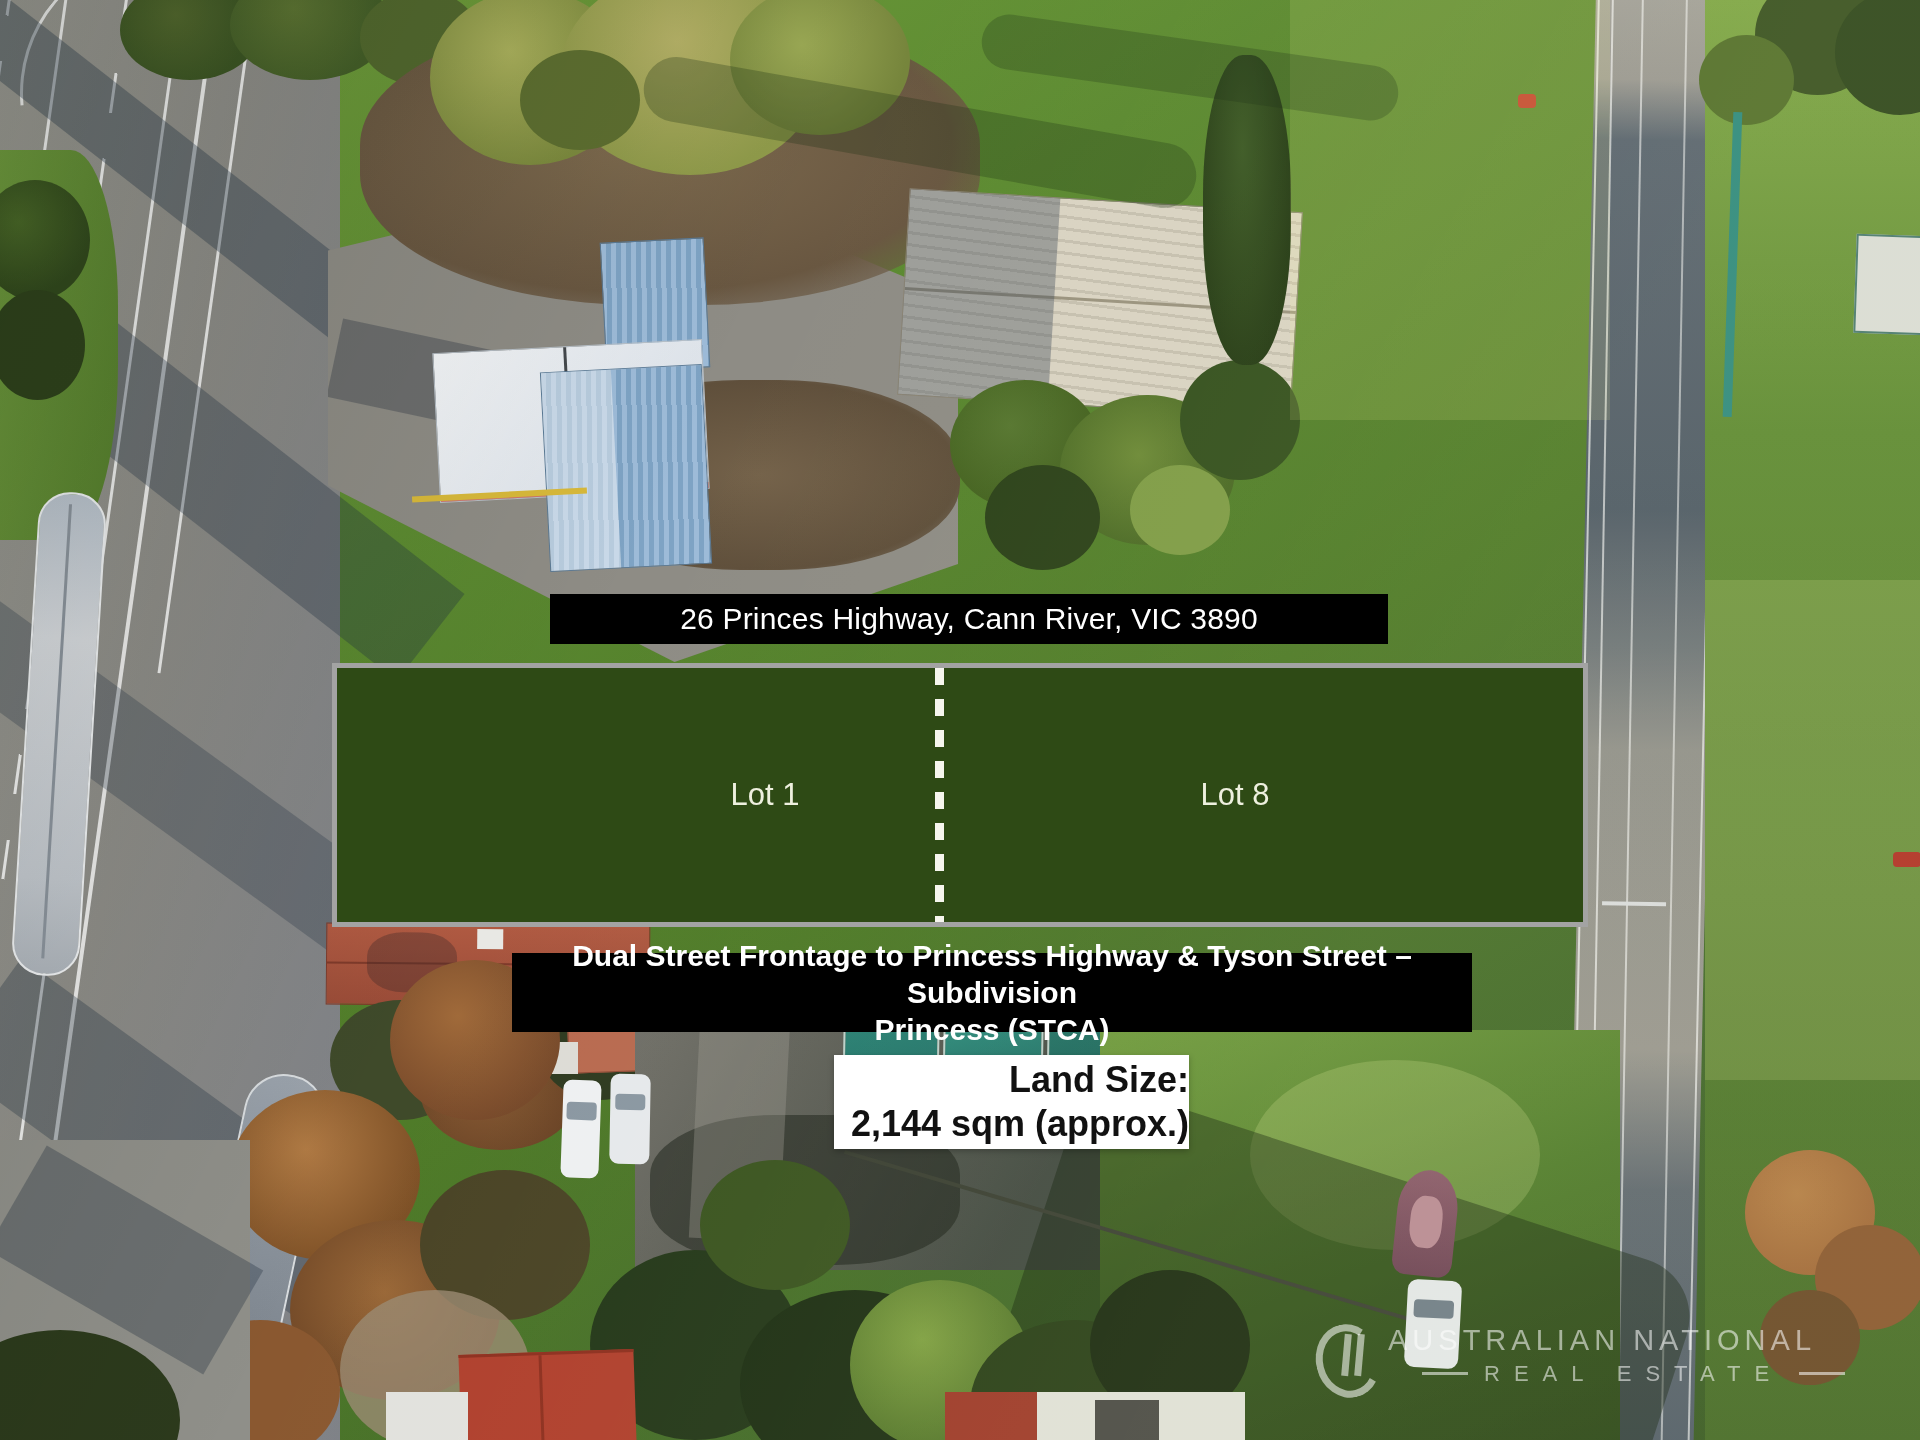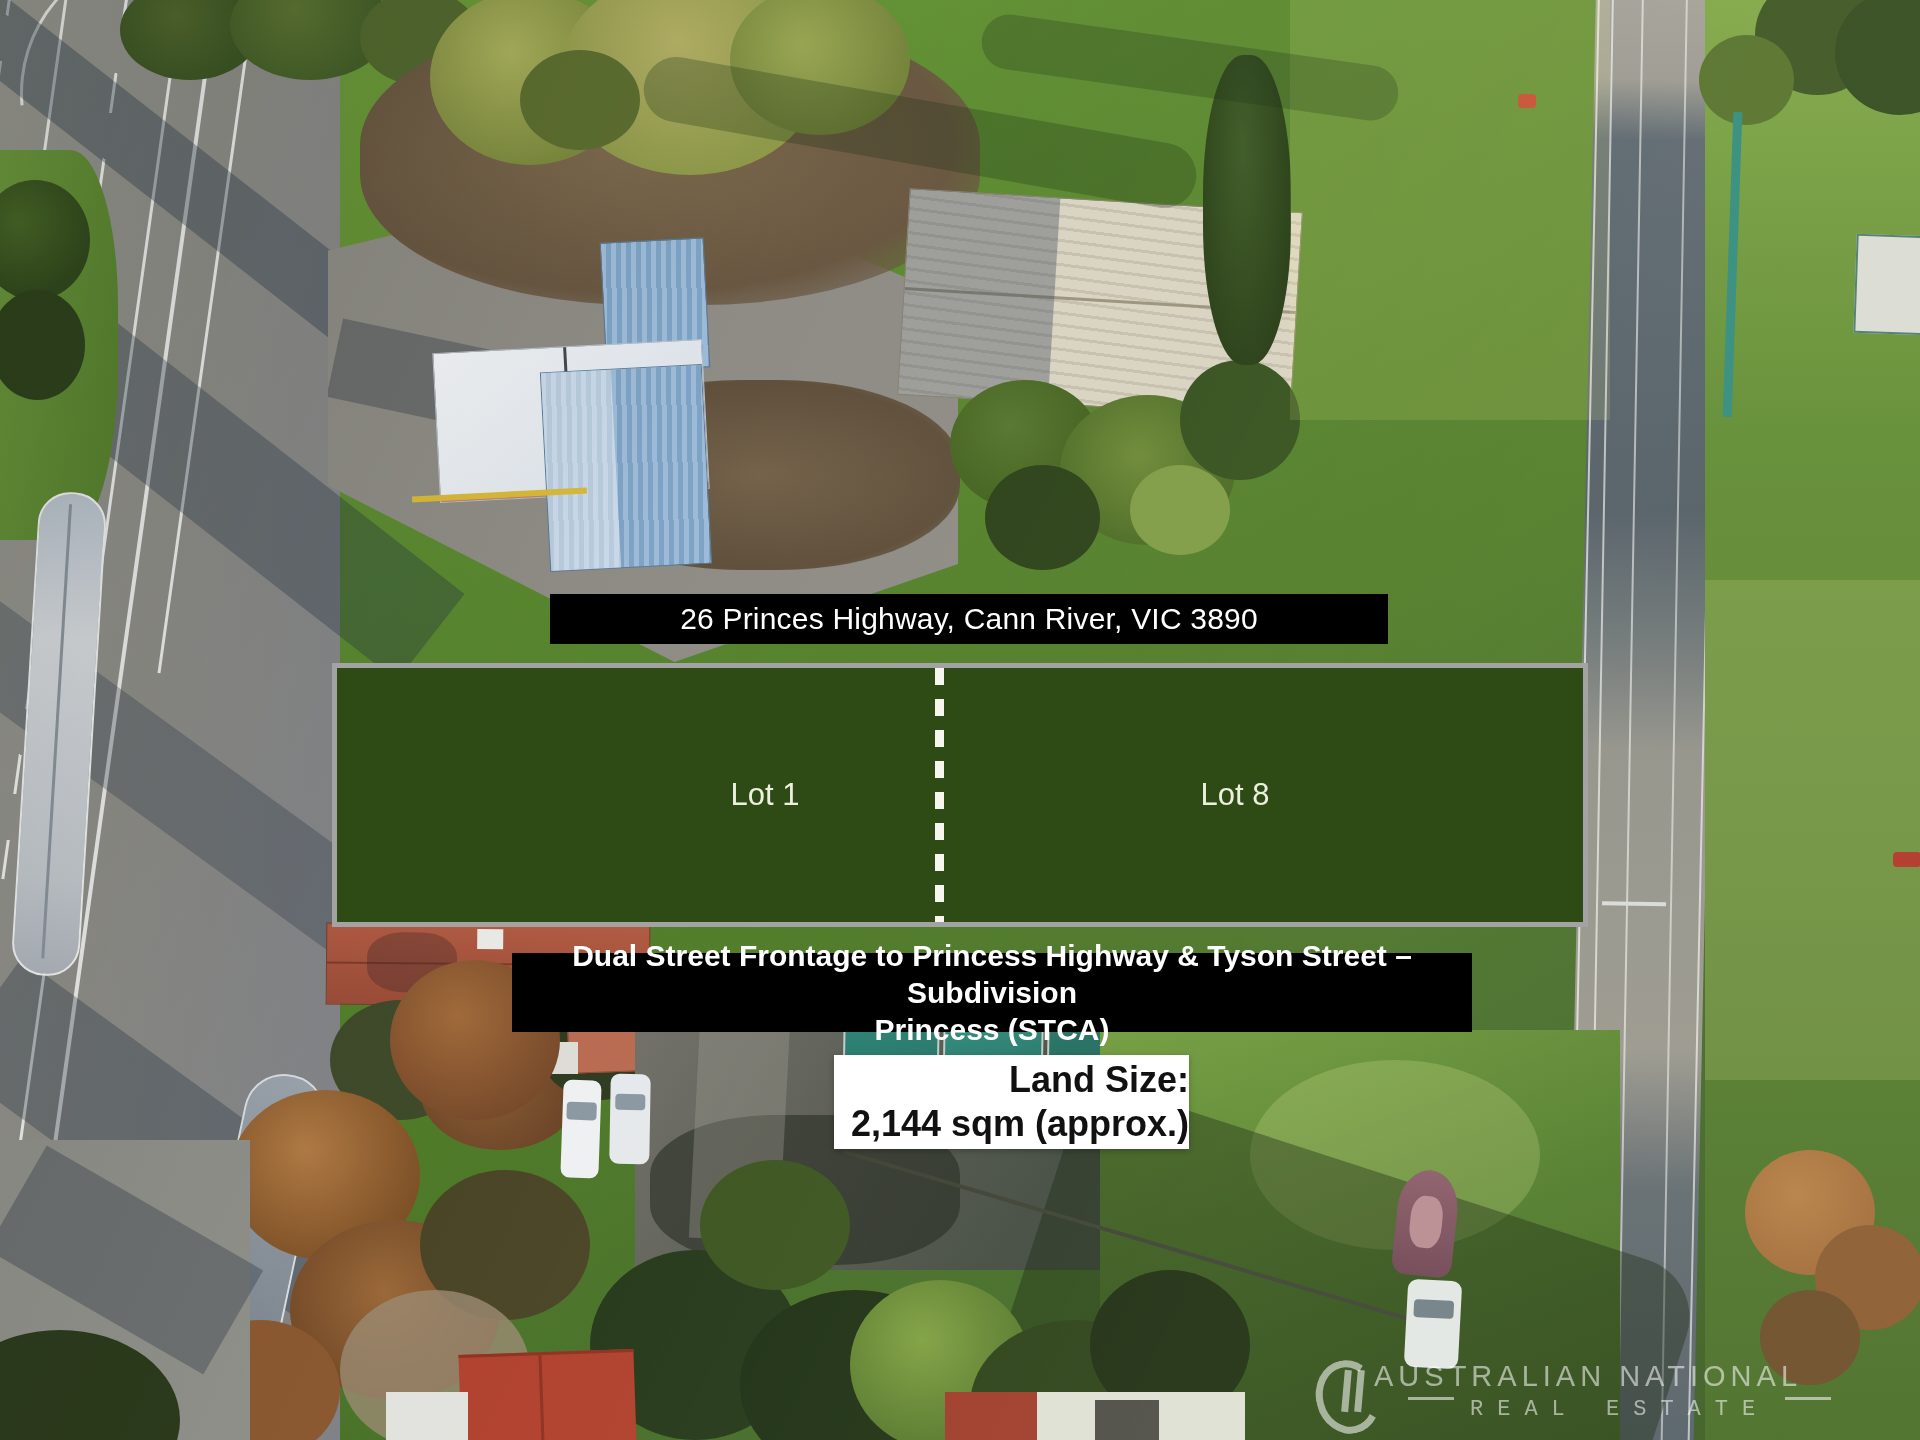--- a/index.html
+++ b/index.html
@@ -17,30 +17,30 @@
   #frontageBanner{left:512px;top:953px;width:960px;height:79px;font-weight:700;font-size:30px;line-height:37px;flex-direction:column;z-index:11;}
   #lotBox{position:absolute;left:332px;top:663px;width:1256px;height:264px;z-index:10;
     background:var(--lot_overlay_green,#2e4a15);border:5px solid #a3a3a3;box-sizing:border-box;}
   #lotDivider{position:absolute;left:598px;top:0;width:9px;height:254px;
     background:repeating-linear-gradient(to bottom,#f6f6ee 0 17px,transparent 17px 31px);}
   .lotLabel{position:absolute;top:50%;transform:translate(-50%,-50%);color:#eef0df;font-size:31px;}
   #lot1{left:428px;} #lot2{left:898px;}
   #landSize{position:absolute;left:834px;top:1055px;width:355px;height:94px;z-index:12;
     background:var(--land_size_bg,#fff);color:var(--land_size_text,#111);font-weight:700;font-size:36px;line-height:44px;
     display:flex;flex-direction:column;align-items:flex-end;justify-content:center;text-align:center;box-shadow:0 2px 6px rgba(0,0,0,.25);}
-  #watermark{position:absolute;left:1316px;top:1348px;width:560px;height:86px;z-index:13;
-    color:var(--watermark_white,rgba(255,255,255,.55));display:flex;align-items:center;}
+  #watermark{position:absolute;left:1316px;top:1312px;width:560px;height:86px;z-index:13;
+    color:var(--watermark_white,rgba(255,255,255,.55));display:flex;align-items:center;gap:14px;}
   #wmMark{position:relative;width:58px;height:66px;flex:0 0 auto;}
   #wmMark .ring{position:absolute;left:0;top:2px;width:50px;height:60px;border:7px solid currentColor;
     border-right-color:transparent;border-radius:50%;transform:rotate(-14deg);}
   #wmMark .bar{position:absolute;top:12px;width:7px;height:42px;background:currentColor;transform:rotate(5deg);}
   #wmMark .bar.b1{left:27px;} #wmMark .bar.b2{left:40px;}
   #wmText{display:flex;flex-direction:column;gap:4px;}
   #agencyName{font-size:29px;letter-spacing:5px;white-space:nowrap;}
-  .wmLine2{display:flex;gap:16px;margin-left:34px;font-family:Liberation Mono, monospace;}
+  .wmLine2{display:flex;align-items:center;gap:16px;margin-left:34px;}
   #agencyDiv{font-size:22px;letter-spacing:14px;white-space:nowrap;}
   .wm-dash{width:46px;height:3px;background:currentColor;}
   
   .corr-blue{background:repeating-linear-gradient(92deg,#9dbbd8 0 5px,#7ea3c4 5px 10px);}
   .corr-tan{background:repeating-linear-gradient(184deg,#d9d3c3 0 9px,#c6c0b0 9px 12px);}
   .line{background:rgba(255,255,255,.82);}
 </style>
 </head>
 <body>
 

